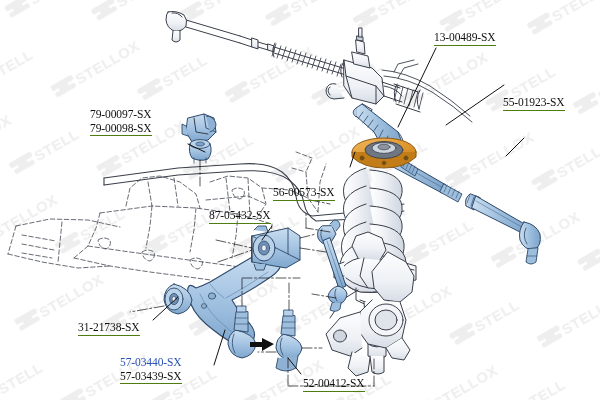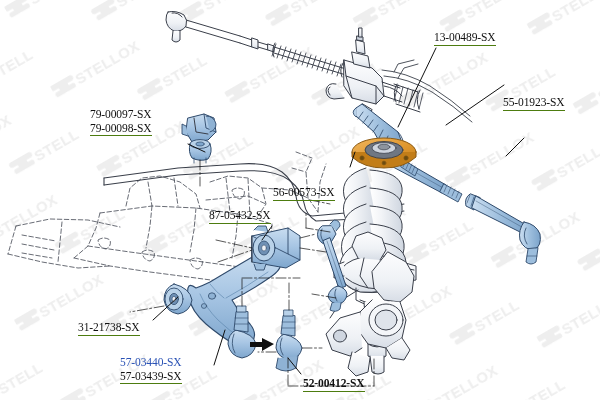--- a/index.html
+++ b/index.html
@@ -508,19 +508,19 @@
 
     <div class="label rule" style="left:78px; top:321px;">
       <span class="ln">31-21738-SX</span>
     </div>
 
     <div class="label rule" style="left:120px; top:350px;margin-top:6px;">
       <span class="ln hl">57-03440-SX</span>
       <span class="ln">57-03439-SX</span>
     </div>
 
-    <div class="label rule" style="left:303px; top:377px;font-weight:bold;">
+    <div class="label rule" style="left:303px; top:377px;">
       <span class="ln">52-00412-SX</span>
     </div>
 
   </div>
 
 </div>
 
 </body></html>

